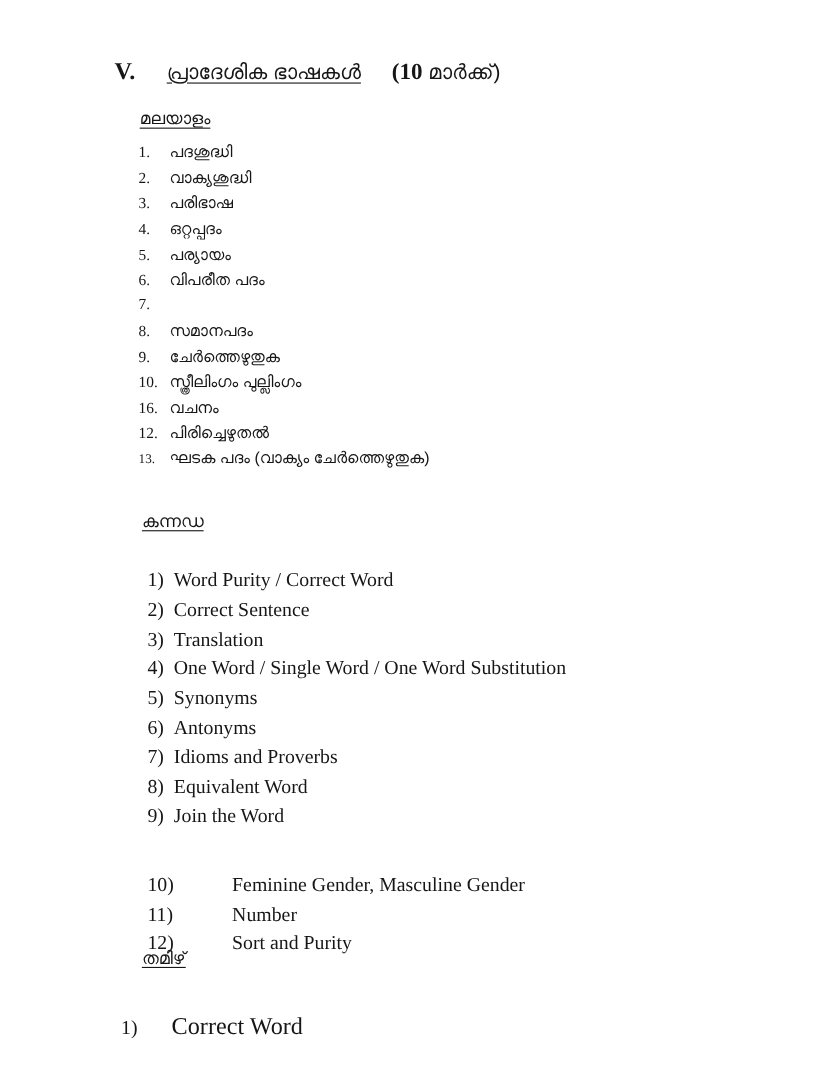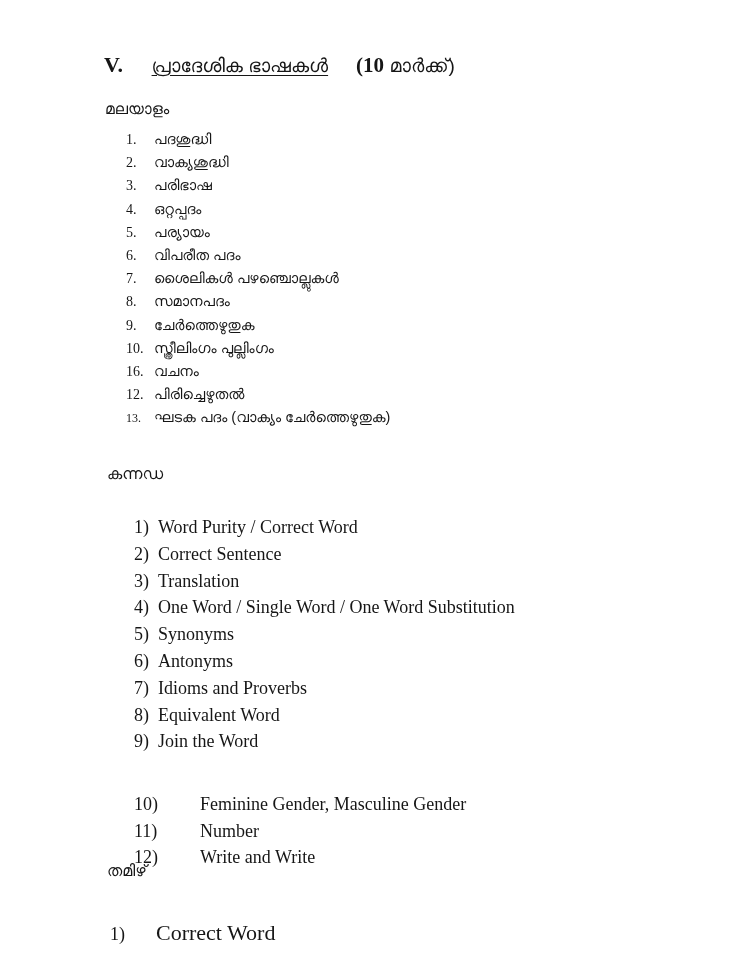--- a/index.html
+++ b/index.html
@@ -50,22 +50,24 @@
     font-family: "Liberation Serif", serif;
     font-weight: bold;
     font-size: 21px;
   }
 
   
   .lang-heading {
     position: absolute;
     font-family: "Liberation Sans", sans-serif;
     font-size: 15.5px;
+    text-decoration: underline;
     text-underline-offset: 3px;
     white-space: nowrap;
+    margin-left: 22px;
   }
   #heading-malayalam { left: 105px; top: 100px; }
   #heading-kannada   { left: 107px; top: 465px; font-size: 16px; }
   #heading-tamil     { left: 107px; top: 862px; font-size: 16px; }
 
   
   .ml-list {
     position: absolute;
     left: 126px;
     top: 131px;
@@ -119,20 +121,21 @@
     position: absolute;
     left: 134px;
     top: 758px;
     width: 520px;
   }
   .en-item-b {
     display: flex;
     align-items: baseline;
     height: 26.5px;
     white-space: nowrap;
+    gap: 11px;
   }
   .en-item-b .num {
     width: 66px;
     flex: 0 0 66px;
     font-size: 18px;
   }
   .en-item-b .txt {
     font-size: 18px;
     margin-top: 36px;
   }
@@ -192,21 +195,20 @@
     <div class="ml-item">
         <span class="ml-num">5.</span>
         <span class="ml-text">പര്യായം</span>
       </div>
     <div class="ml-item">
         <span class="ml-num">6.</span>
         <span class="ml-text">വിപരീത പദം</span>
       </div>
     <div class="ml-item">
         <span class="ml-num">7.</span>
-        <span class="ml-text">ശൈലികൾ പഴഞ്ചൊല്ലുകൾ</span>
       </div>
     <div class="ml-item">
         <span class="ml-num">8.</span>
         <span class="ml-text">സമാനപദം</span>
       </div>
     <div class="ml-item">
         <span class="ml-num">9.</span>
         <span class="ml-text">ചേർത്തെഴുതുക</span>
       </div>
     <div class="ml-item">
@@ -272,21 +274,21 @@
     <div class="en-item-b">
         <span class="num">10)</span>
         <span class="txt">Feminine Gender, Masculine Gender</span>
       </div>
     <div class="en-item-b">
         <span class="num">11)</span>
         <span class="txt">Number</span>
       </div>
     <div class="en-item-b">
         <span class="num">12)</span>
-        <span class="txt">Write and Write</span>
+        <span class="txt">Sort and Purity</span>
       </div>
   </div>
 
   <div class="lang-heading" id="heading-tamil">തമിഴ്</div>
 
   <div class="tamil-list">
     <div class="tamil-item">
         <span class="num">1)</span>
         <span class="txt">Correct Word</span>
       </div>

